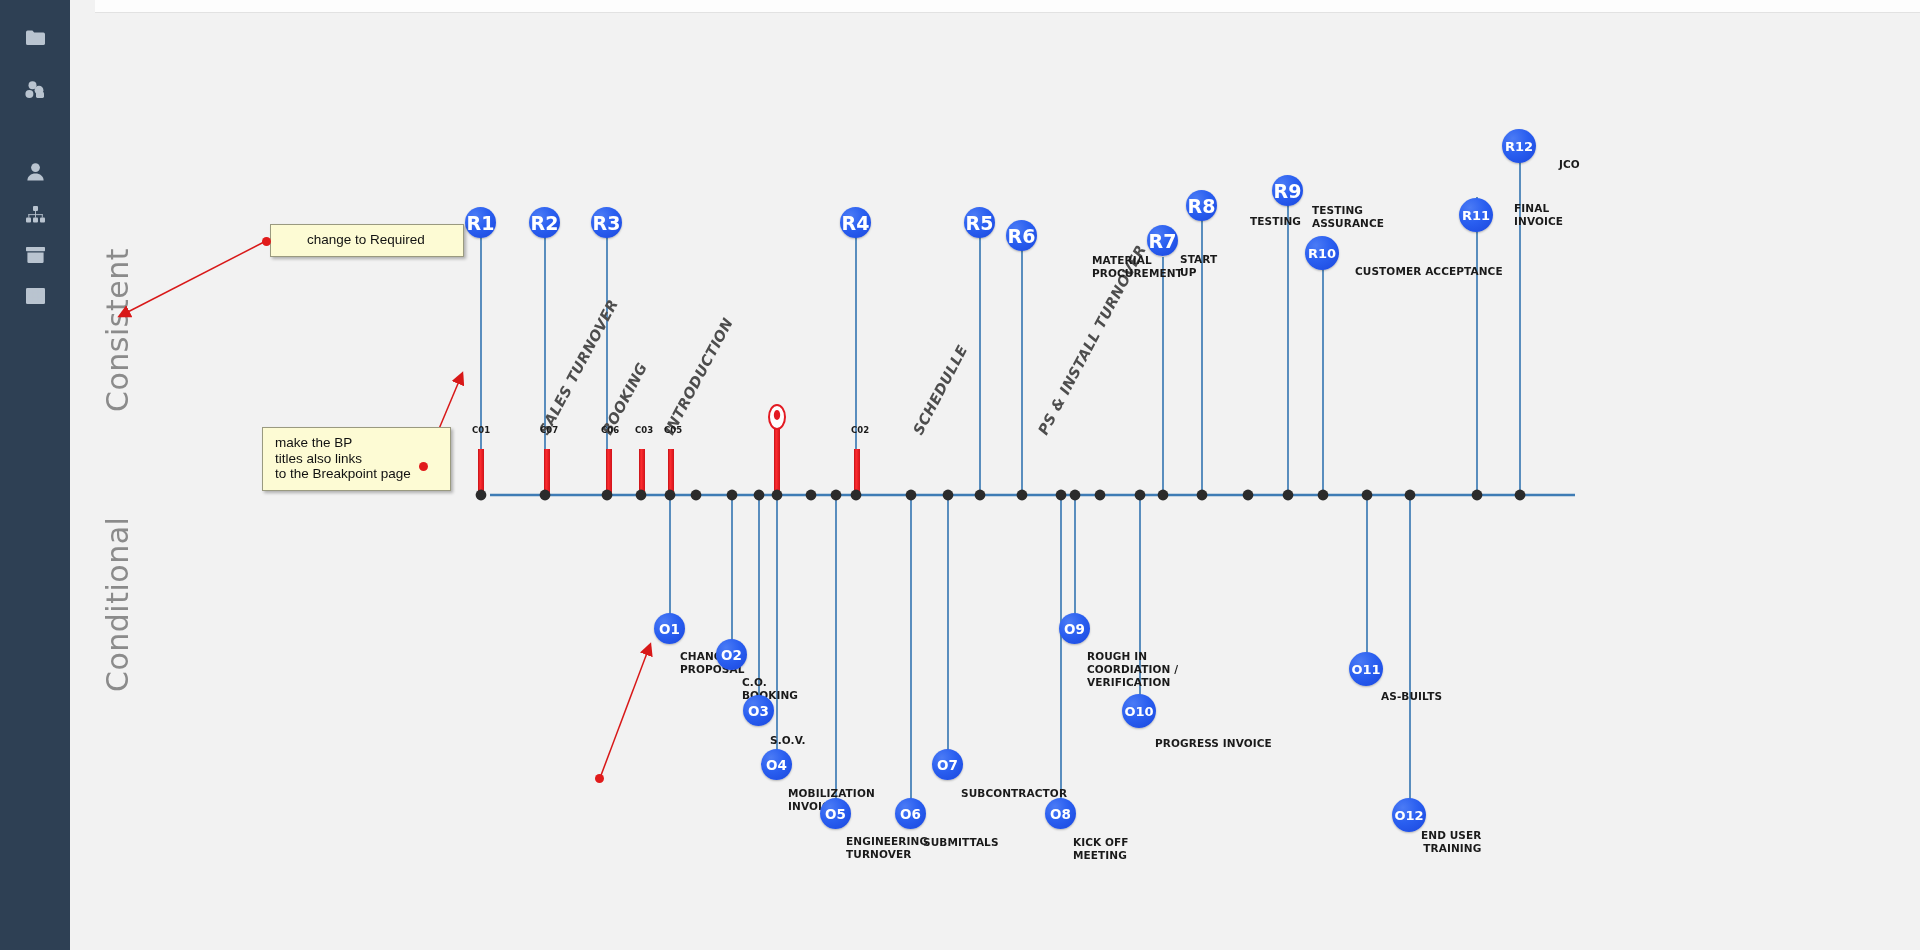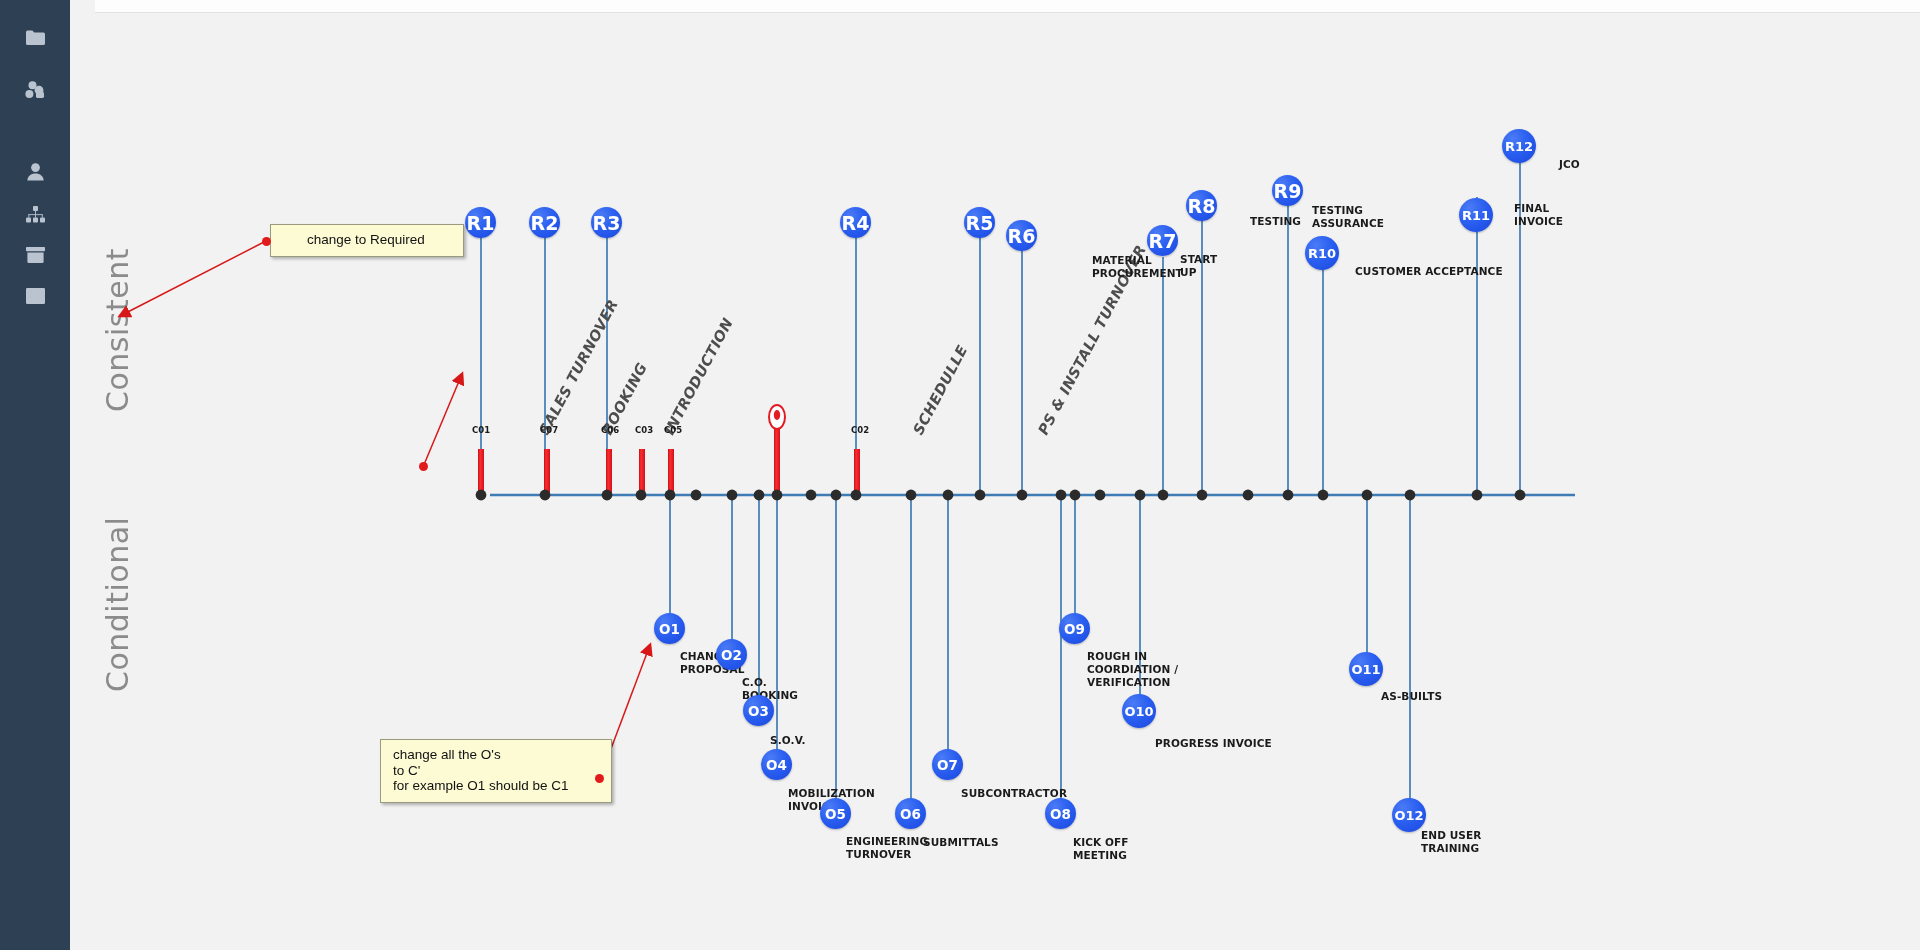--- a/index.html
+++ b/index.html
@@ -381,27 +381,27 @@
 COORDIATION /
 VERIFICATION</div>
 
     <div class="node wide" style="left:1052px;top:682px;">O10</div>
     <div class="node-label" style="left:1085px;top:725px;">PROGRESS INVOICE</div>
 
     <div class="node wide" style="left:1279px;top:640px;">O11</div>
     <div class="node-label" style="left:1311px;top:678px;">AS-BUILTS</div>
 
     <div class="node wide" style="left:1322px;top:786px;">O12</div>
-    <div class="node-label" style="left:1351px;top:817px;">END USER
+    <div class="node-label" style="left:1351px;top:817px;text-align:right;">END USER
 TRAINING</div>
 
     <div class="note" style="left:200px;top:212px;width:146px;padding-left:36px;">change to Required</div>
     <div class="note-anchor" style="left:192px;top:225px;"></div>
 
+    <div class="note" style="left:192px;top:415px;width:165px;">make the BP
+titles also links
+to the Breakpoint page</div>
     <div class="note-anchor" style="left:349px;top:450px;"></div>
 
-    <div class="note" style="left:310px;top:727px;width:208px;">change all the O's
-to C'
-for example O1 should be C1</div>
     <div class="note-anchor" style="left:525px;top:762px;"></div>
 
   </div>
 </div>
 
 </body></html>

